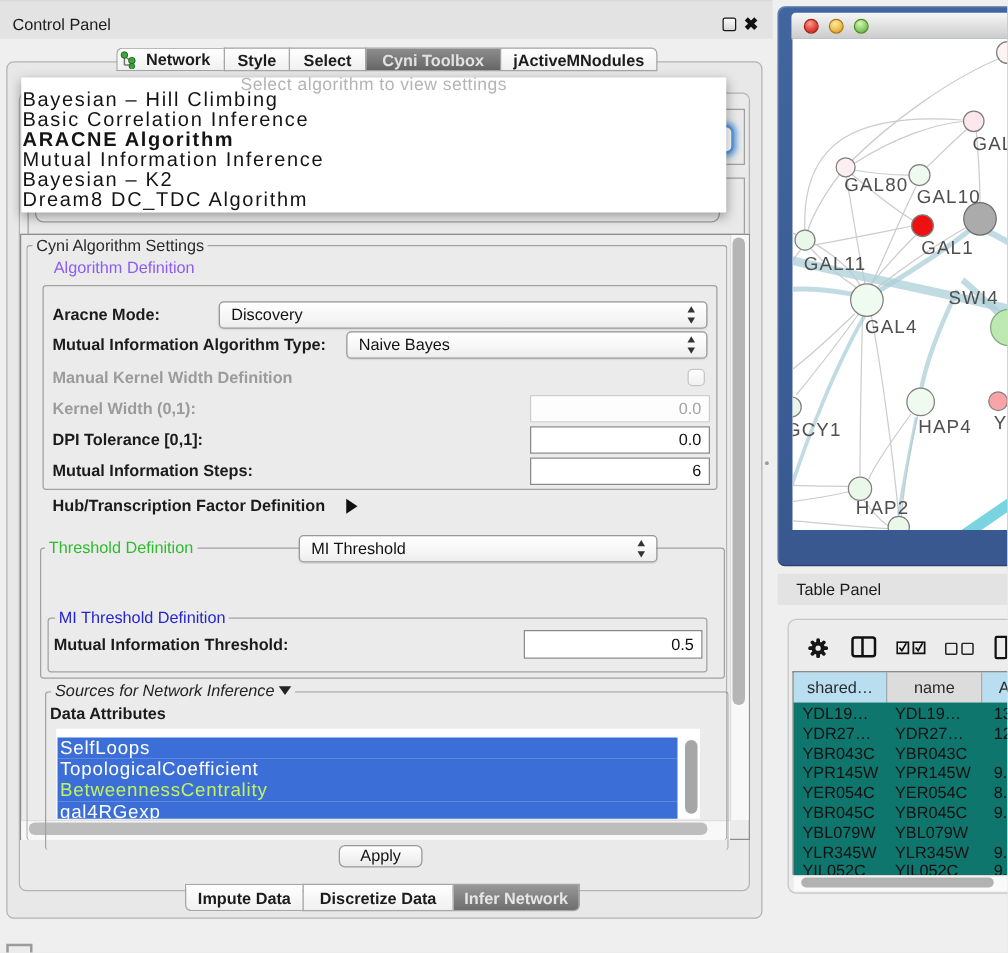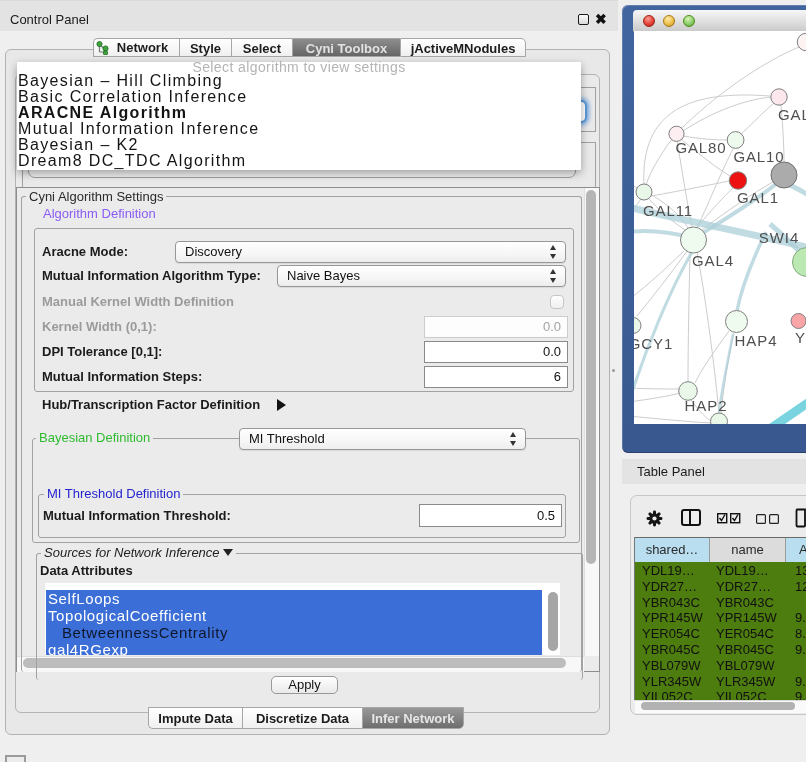--- a/index.html
+++ b/index.html
@@ -85,36 +85,36 @@
 <div class="field" style="left:424px;top:316px;width:136px;border-color:#cdcdcd;background:#fdfdfd;color:#a3a3a3;">0.0</div>
 <div class="lbl" style="left:42px;top:345px;">DPI Tolerance [0,1]:</div>
 <div class="field" style="left:424px;top:341px;width:136px;">0.0</div>
 <div class="lbl" style="left:42px;top:370px;">Mutual Information Steps:</div>
 <div class="field" style="left:424px;top:366px;width:136px;">6</div>
 
 <div class="lbl" style="left:42px;top:398px;">Hub/Transcription Factor Definition</div>
 <div class="abs" style="left:277px;top:399px;width:0;height:0;border-top:6px solid transparent;border-bottom:6px solid transparent;border-left:9px solid #111;"></div>
 
 <div class="group" style="left:32px;top:438px;width:546px;height:103px;"></div>
-<div class="gt" style="left:36px;top:431px;color:#2fbb2f;">Bayesian Definition</div>
+<div class="gt" style="left:36px;top:431px;color:#2fbb2f;">Threshold Definition</div>
 <div class="combo" style="left:239px;top:428px;width:276px;">MI Threshold<div class="arr"></div></div>
 
 <div class="group" style="left:38px;top:494px;width:526px;height:42px;"></div>
 <div class="gt" style="left:44px;top:487px;color:#2525cf;">MI Threshold Definition</div>
 <div class="lbl" style="left:43px;top:509px;">Mutual Information Threshold:</div>
 <div class="field" style="left:419px;top:504px;width:135px;height:21px;line-height:21px;">0.5</div>
 
 <div class="group" style="left:36px;top:553px;width:545px;height:126px;border-bottom:none;"></div>
 <div class="gt" style="left:41px;top:546px;color:#222;font-style:italic;">Sources for Network Inference <span style="display:inline-block;width:0;height:0;border-left:5.5px solid transparent;border-right:5.5px solid transparent;border-top:7px solid #222;vertical-align:1px;"></span></div>
 <div class="lbl" style="left:40px;top:564px;">Data Attributes</div>
 
 <div class="abs" style="left:45px;top:583px;width:515px;height:72px;background:#fff;overflow:hidden;">
   <div style="position:absolute;left:1px;top:7px;width:496px;height:17px;background:#3c6ed7;color:#fff;font-size:15px;letter-spacing:0.6px;line-height:17px;padding-left:2px;box-sizing:border-box;">SelfLoops</div>
   <div style="position:absolute;left:1px;top:24px;width:496px;height:17px;background:#3c6ed7;color:#fff;font-size:15px;letter-spacing:0.6px;line-height:17px;padding-left:2px;box-sizing:border-box;">TopologicalCoefficient</div>
-  <div style="position:absolute;left:1px;top:41px;width:496px;height:17px;background:#3c6ed7;color:#0f172a;font-size:15px;letter-spacing:0.6px;line-height:17px;padding-left:16px;box-sizing:border-box;">BetweennessCentrality</div>
+  <div style="position:absolute;left:1px;top:41px;width:496px;height:17px;background:#3c6ed7;color:#bef264;font-size:15px;letter-spacing:0.6px;line-height:17px;padding-left:2px;box-sizing:border-box;">BetweennessCentrality</div>
   <div style="position:absolute;left:1px;top:58px;width:496px;height:17px;background:#3c6ed7;color:#fff;font-size:15px;letter-spacing:0.6px;line-height:17px;padding-left:2px;box-sizing:border-box;">gal4RGexp</div>
   <div style="position:absolute;left:503px;top:9px;width:10px;height:59px;background:#a6a6a6;border-radius:5px;"></div>
 </div>
 
 <div class="abs" style="left:271px;top:676px;width:65px;height:16px;border:1px solid #999;border-radius:5px;background:linear-gradient(#ffffff,#e9e9e9);font-size:13px;font-weight:400;color:#141414;text-align:center;line-height:16px;">Apply</div>
 
 <div class="tab" style="left:148px;top:707px;width:94px;height:22px;border-radius:0 0 0 5px;border-right:none;line-height:22px;">Impute Data</div>
 <div class="tab" style="left:242px;top:707px;width:120px;height:22px;border-right:none;line-height:22px;">Discretize Data</div>
 <div class="tab tabsel" style="left:362px;top:707px;width:102px;height:22px;border-radius:0 0 5px 0;line-height:22px;">Infer Network</div>
 
@@ -246,21 +246,21 @@
 <svg class="abs" style="left:795px;top:508px;" width="11" height="20" viewBox="0 0 11 20">
   <path d="M1.5,2.5 Q1.5,1.5 2.5,1.5 L10,1.5 L10,18 Q10,18.5 9,18.5 L2.5,18.5 Q1.5,18.5 1.5,17.5 Z" fill="none" stroke="#111" stroke-width="1.8"></path>
 </svg>
 
 <div class="abs" style="left:634px;top:537px;width:172px;height:1px;background:#6a6a6a;"></div>
 <div class="abs" style="left:634px;top:537px;width:1px;height:163px;background:#777;"></div>
 <div class="abs" style="left:635px;top:538px;width:75px;height:24px;background:#b9def0;border-right:1px solid #9b9b9b;box-sizing:border-box;font-size:13px;color:#2a2a2a;text-align:center;line-height:24px;">shared…</div>
 <div class="abs" style="left:710px;top:538px;width:76px;height:24px;background:#dcdcdc;border-right:1px solid #9b9b9b;box-sizing:border-box;font-size:13px;color:#2a2a2a;text-align:center;line-height:24px;">name</div>
 <div class="abs" style="left:786px;top:538px;width:20px;height:24px;background:#b9def0;font-size:13px;color:#2a2a2a;line-height:24px;padding-left:13px;">A</div>
 
-<div class="abs" style="left:635px;top:562px;width:171px;height:138px;background:#4d7c0f;overflow:hidden;font-size:13px;color:#111;">
+<div class="abs" style="left:635px;top:562px;width:171px;height:138px;background:#0f766e;overflow:hidden;font-size:13px;color:#111;">
   <div style="position:absolute;left:7px;top:1px;line-height:15.8px;">YDL19…<br>YDR27…<br>YBR043C<br>YPR145W<br>YER054C<br>YBR045C<br>YBL079W<br>YLR345W<br>YIL052C</div>
   <div style="position:absolute;left:81px;top:1px;line-height:15.8px;">YDL19…<br>YDR27…<br>YBR043C<br>YPR145W<br>YER054C<br>YBR045C<br>YBL079W<br>YLR345W<br>YIL052C</div>
   <div style="position:absolute;left:160px;top:1px;line-height:15.8px;">13<br>12<br>&nbsp;<br>9.<br>8.<br>9.<br>&nbsp;<br>9.<br>9.</div>
 </div>
 <div class="abs" style="left:635px;top:700px;width:171px;height:12px;background:#fafafa;border-top:1px solid #d9d9d9;"></div>
 <div class="abs" style="left:641px;top:702px;width:154px;height:8px;background:#b2b2b2;border-radius:4px;"></div>
 
 </div>
 
 </body></html>

